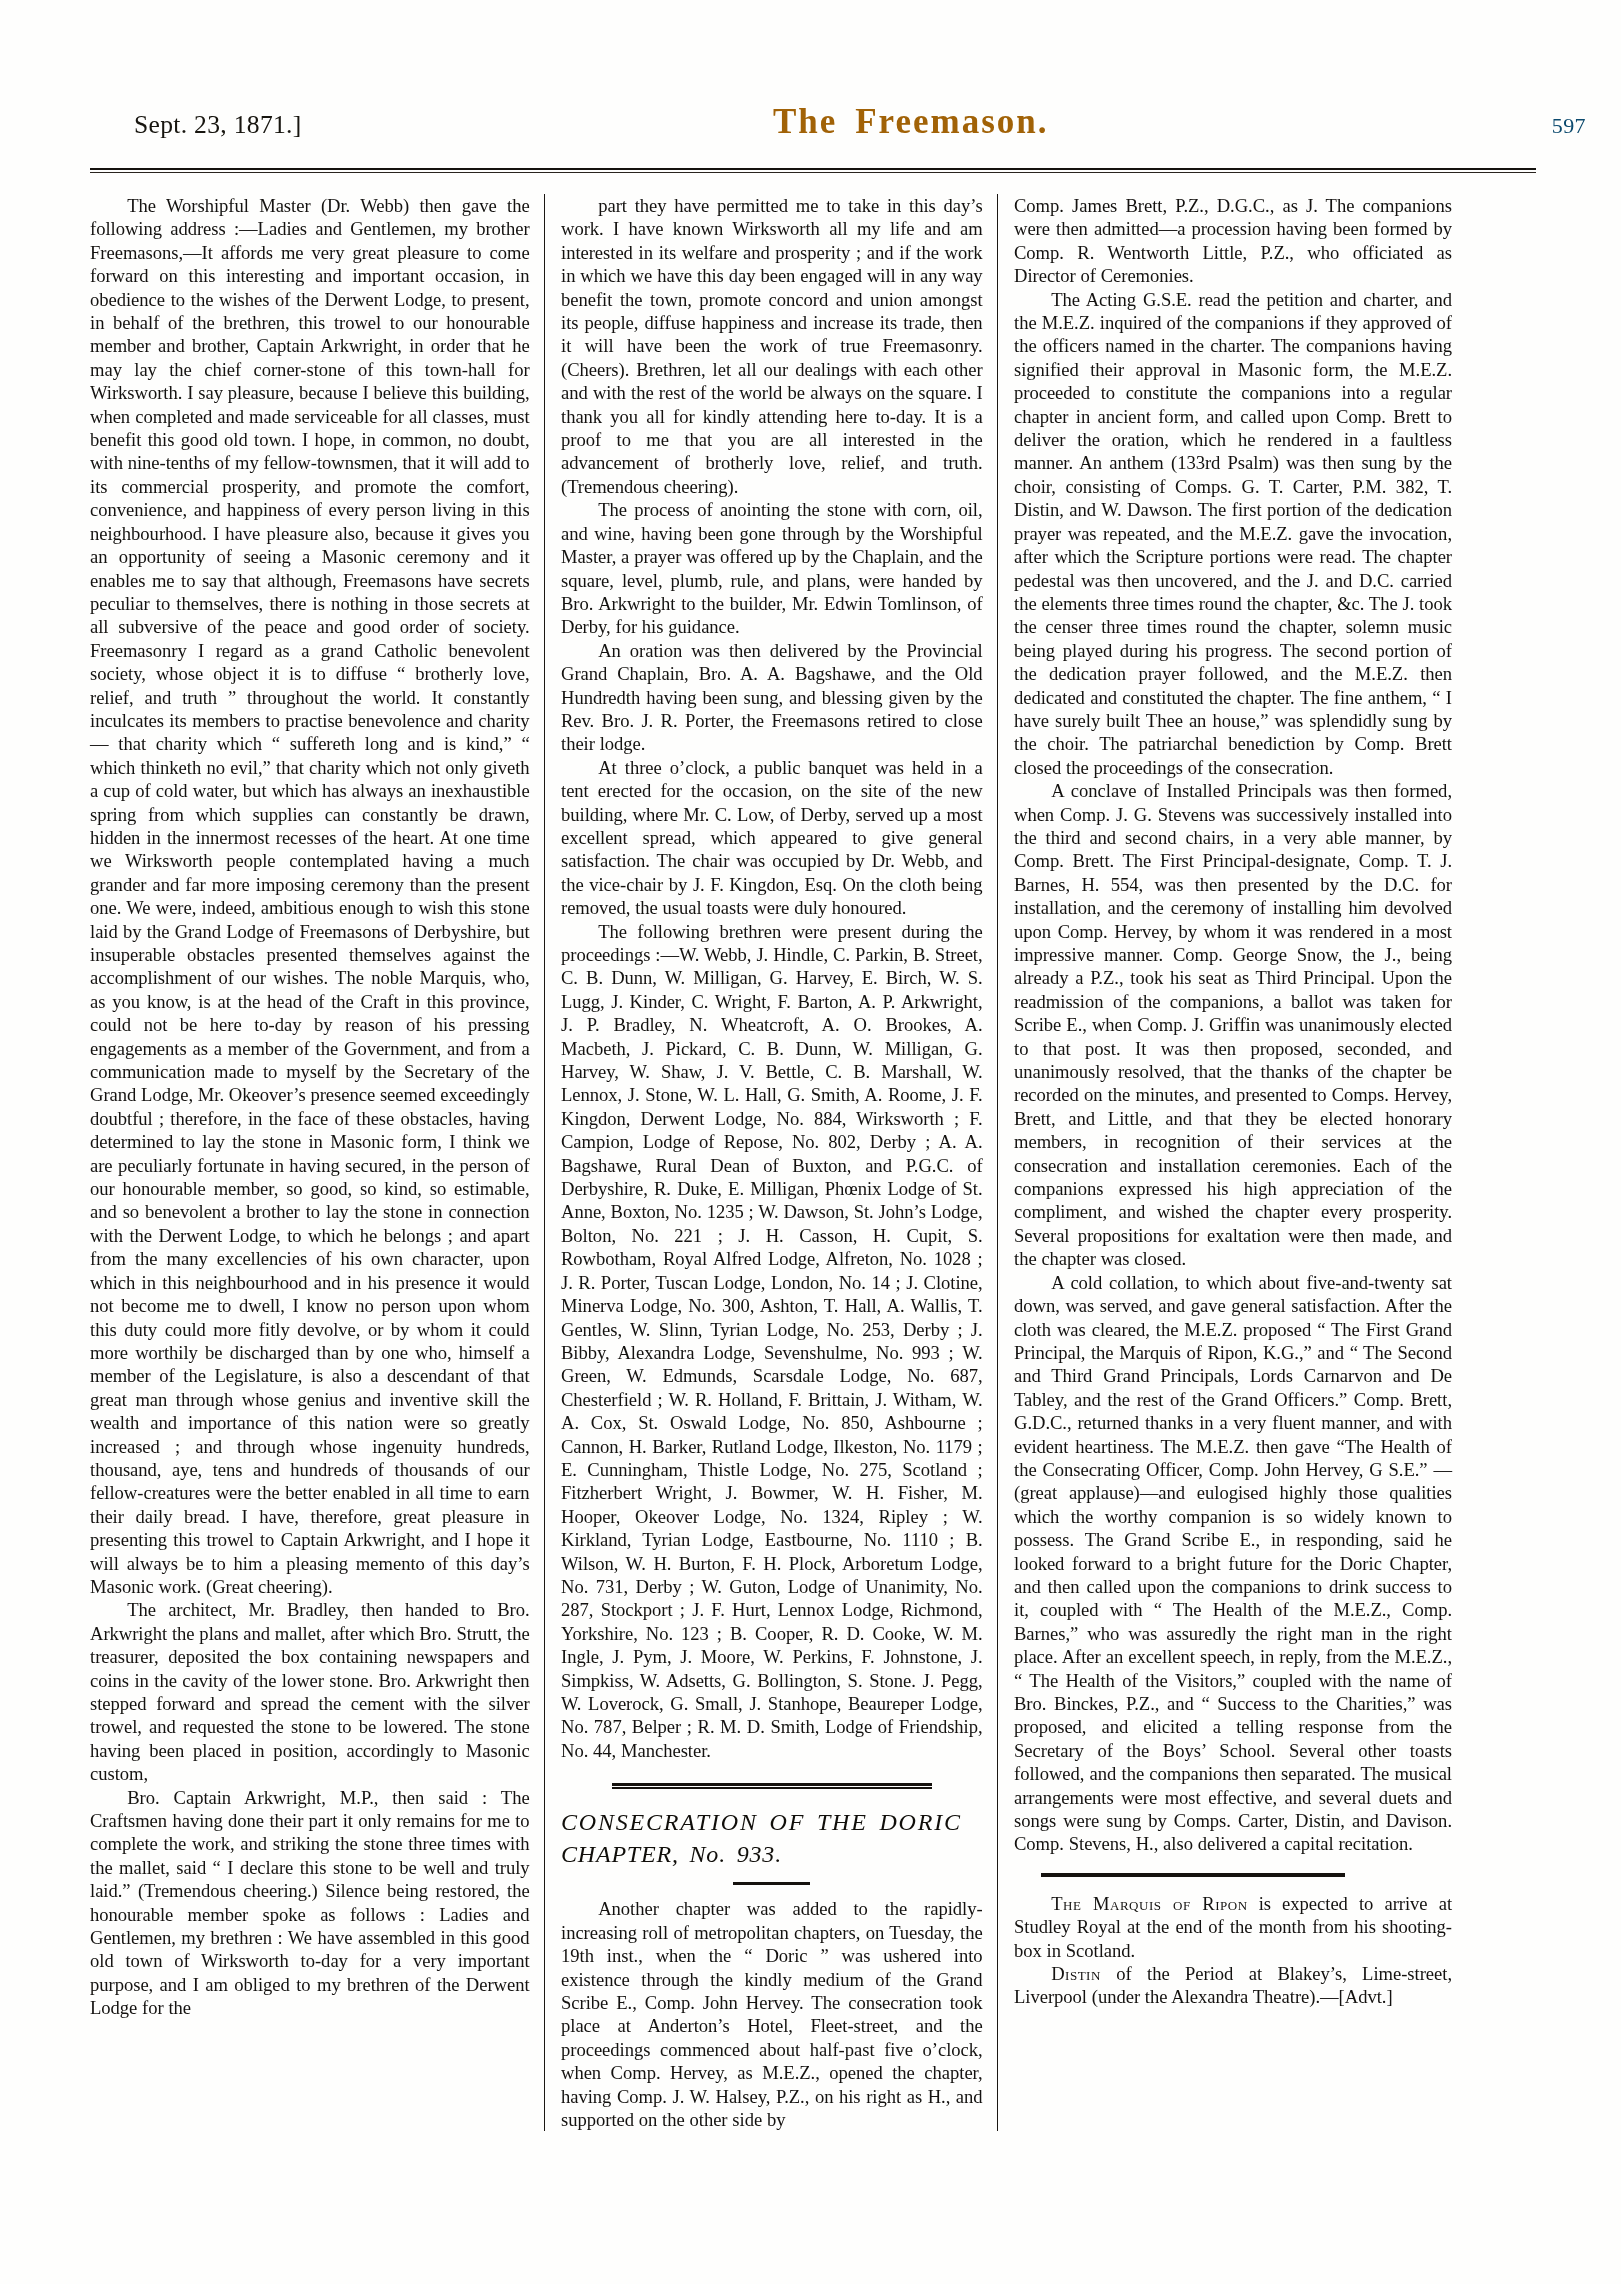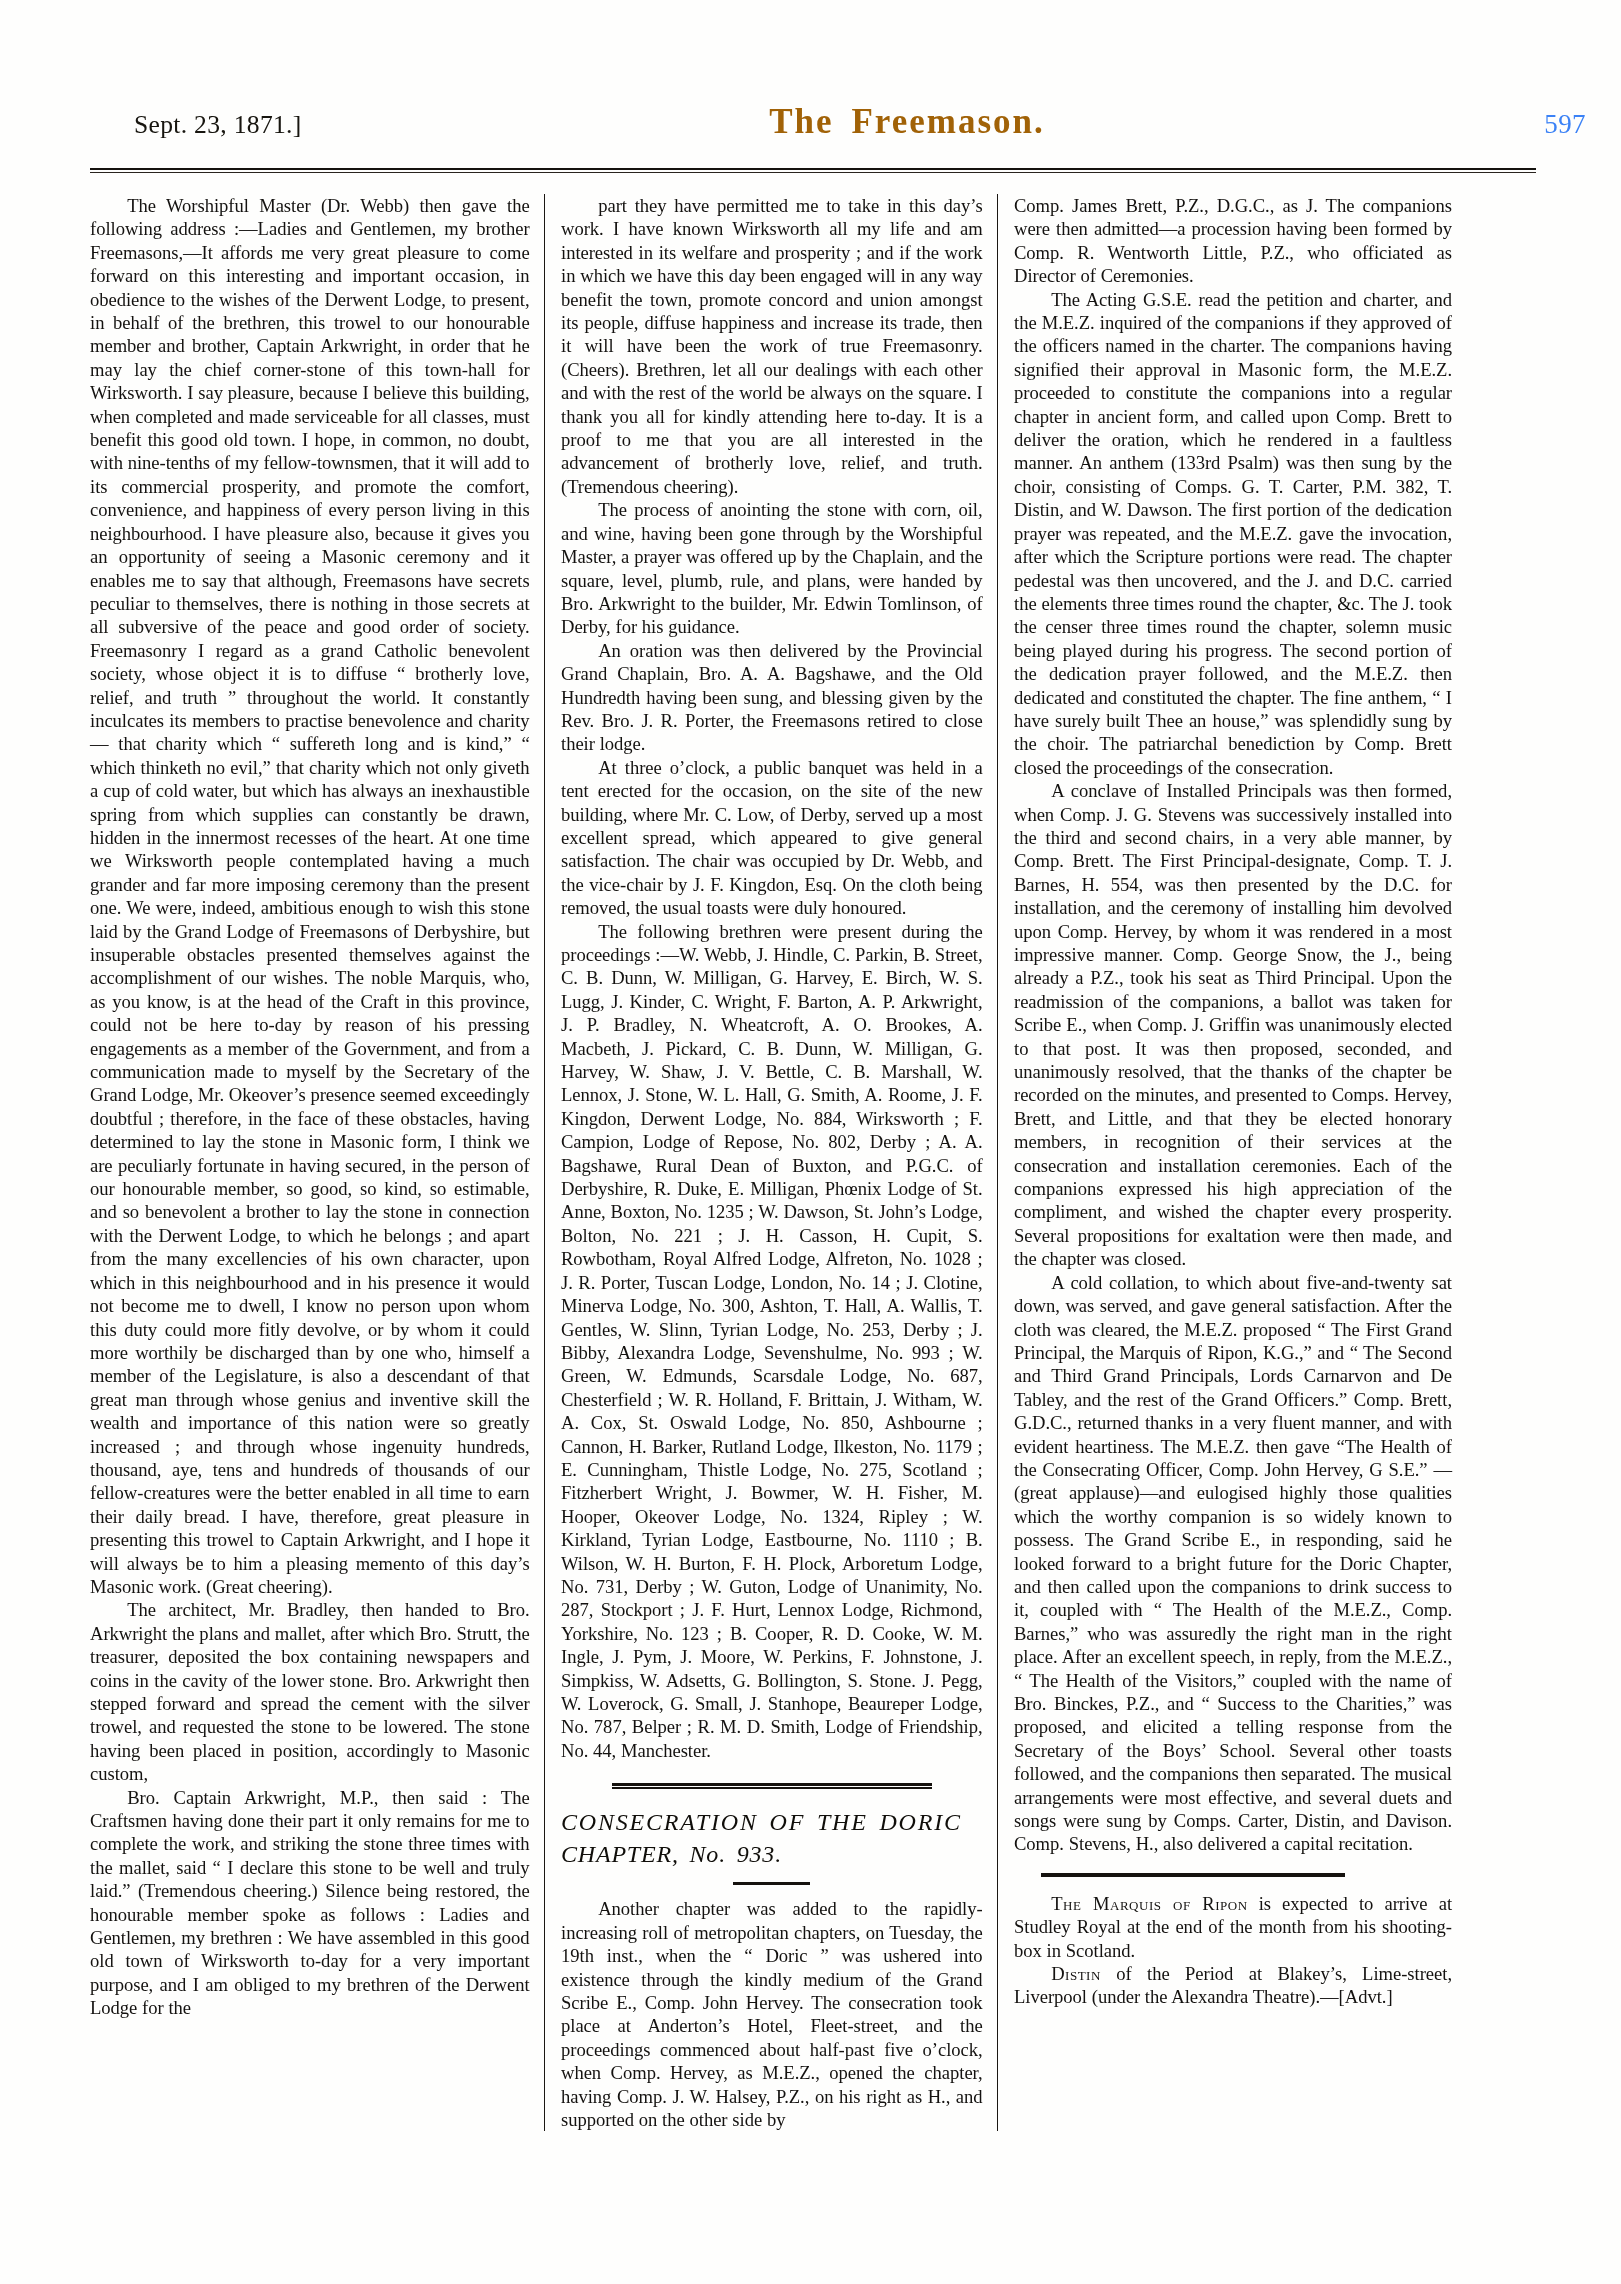--- a/index.html
+++ b/index.html
@@ -46,24 +46,24 @@
   .masthead-title {
     font-size: 35px;
     font-weight: bold;
     letter-spacing: 2px;
     word-spacing: 7.2px;
     white-space: nowrap;
     color: #a16207;
     margin-left: -32px;
   }
   .masthead-page {
-    font-size: 27px;
+    font-size: 22px;
     letter-spacing: 0.4px;
     white-space: nowrap;
-    color: #3b82f6;
+    color: #0c4a6e;
   }
 
   .masthead-rule {
     position: absolute;
     left: 90px;
     top: 168px;
     width: 1446px;
     height: 4.8px;
     border-top: 2.4px solid #15120e;
     border-bottom: 1.6px solid #2a251f;

